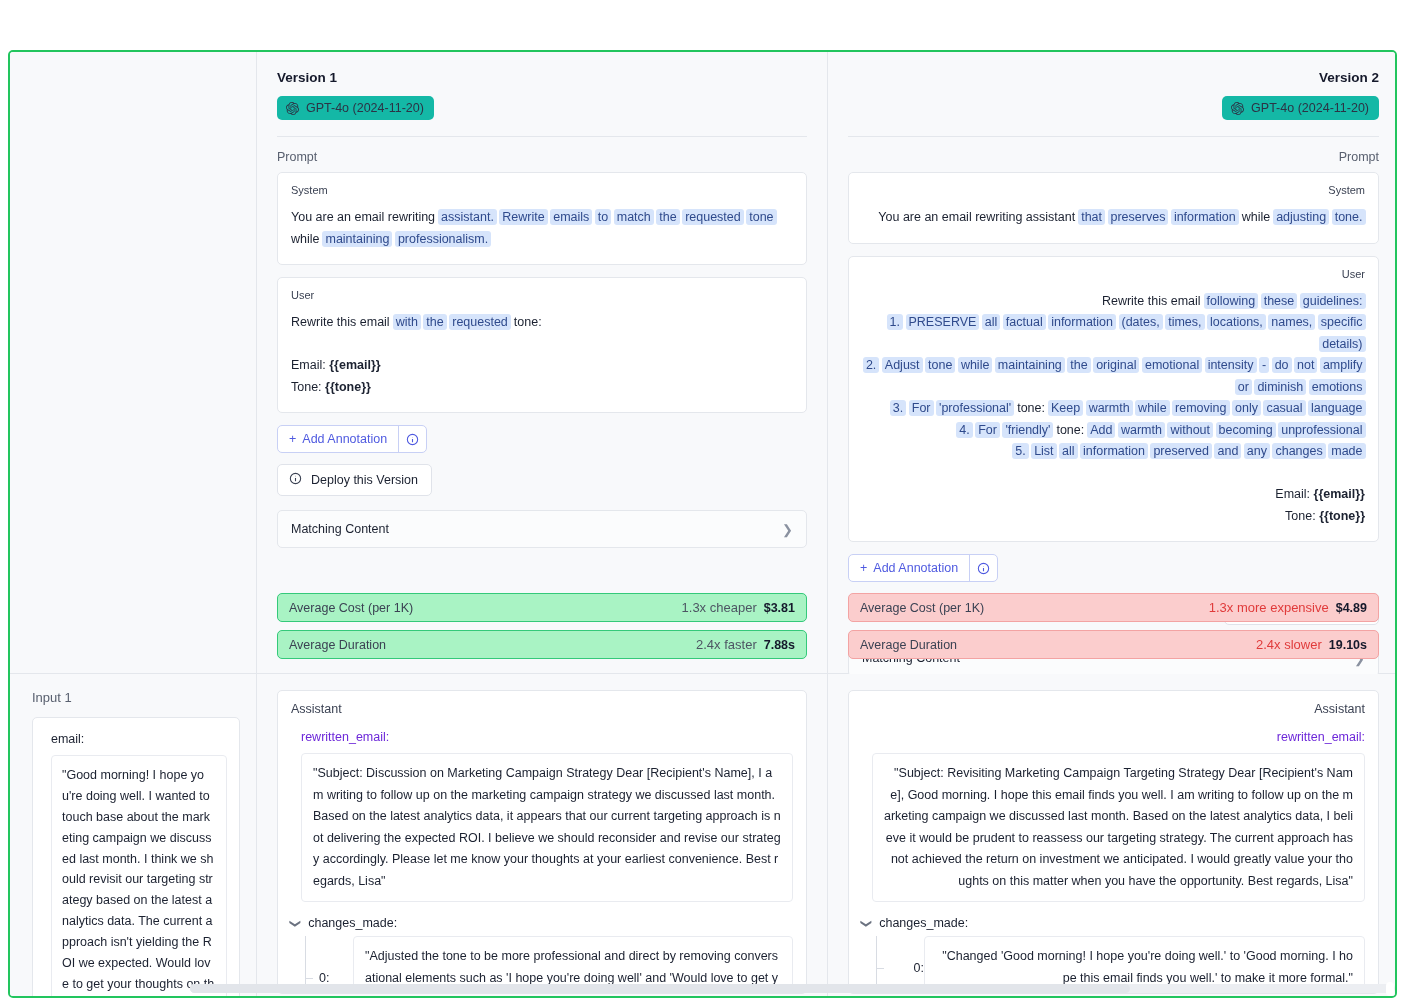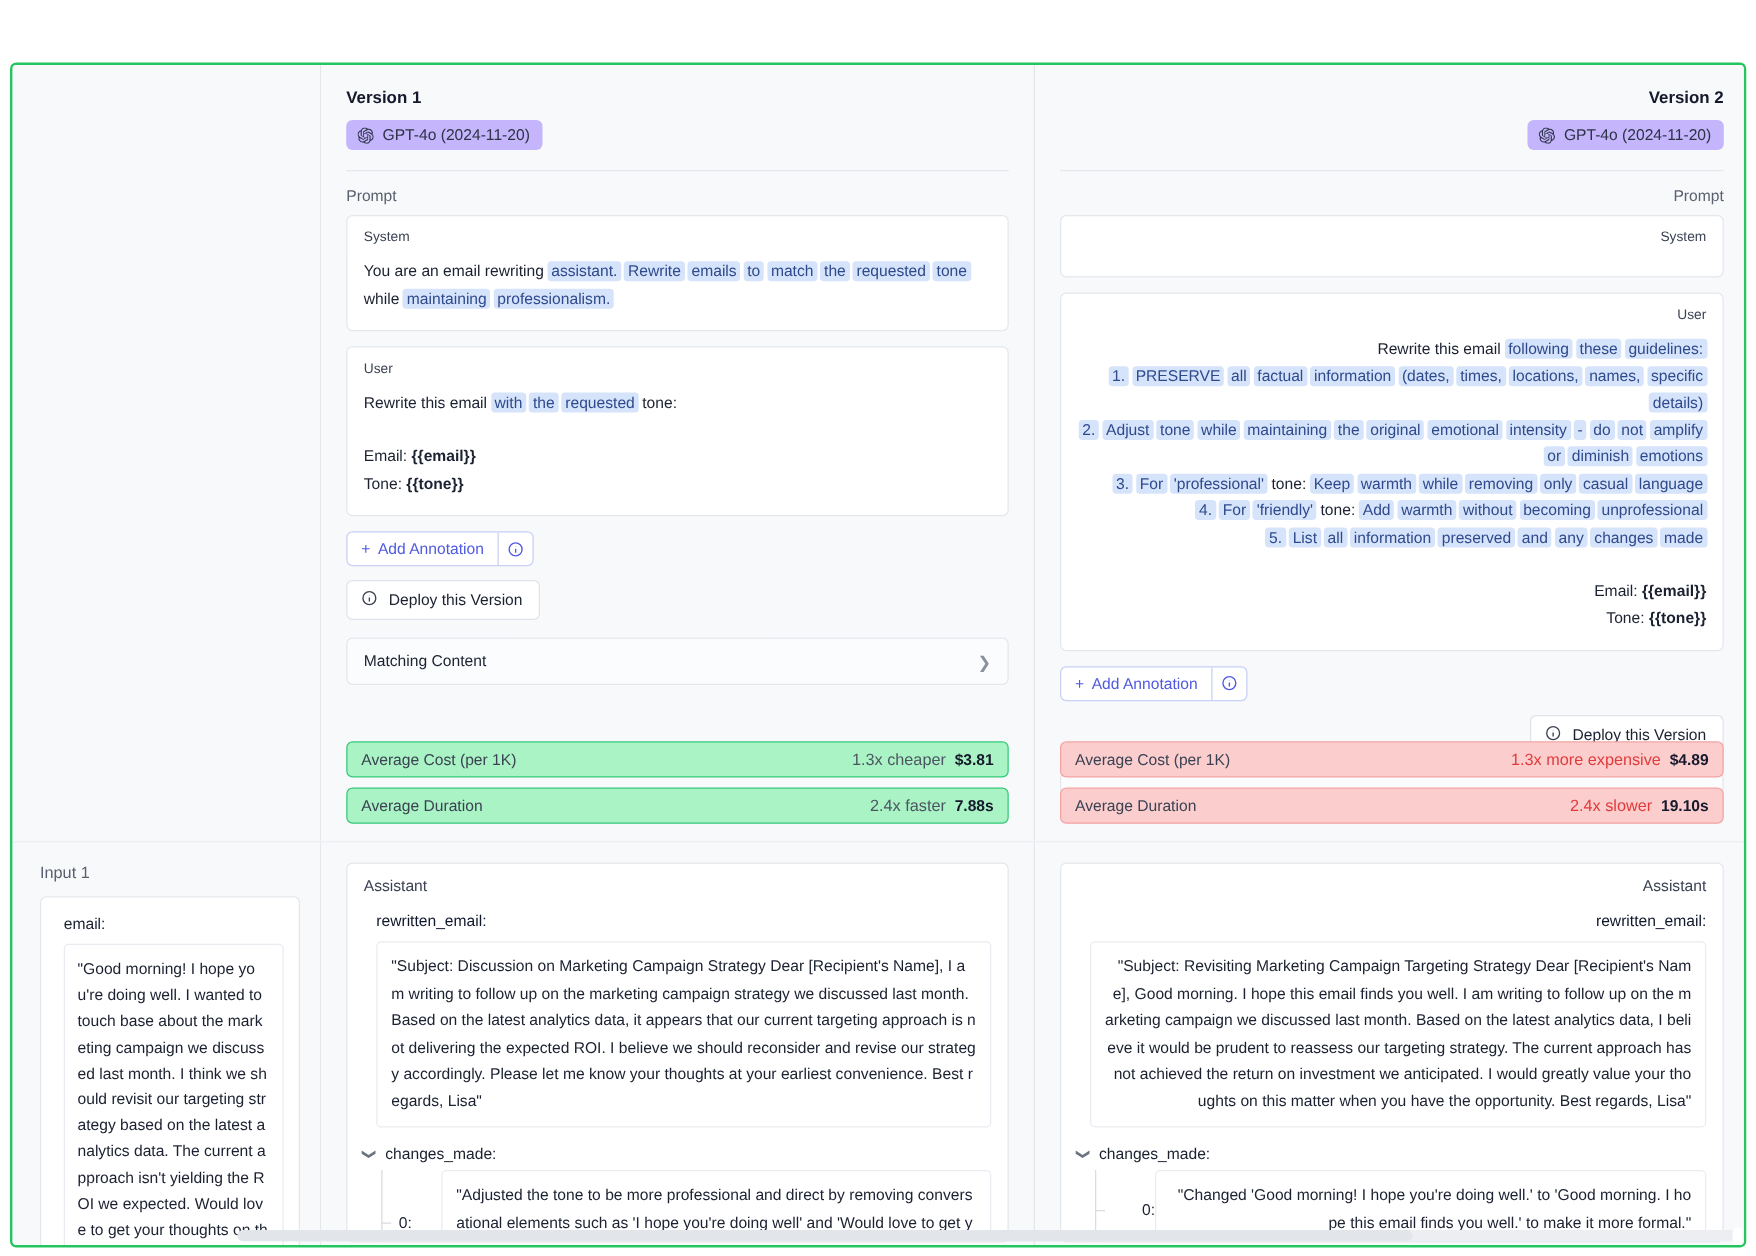--- a/index.html
+++ b/index.html
@@ -64,21 +64,21 @@
     font-size: 13.5px;
     font-weight: 700;
     color: #15192b;
     padding-top: 18px;
   }
   .model-chip {
     display: inline-flex;
     align-items: center;
     gap: 7px;
     margin-top: 11px;
-    background: #c4b5fd;
+    background: #14b8a6;
     border-radius: 5px;
     padding: 5px 10px 5px 9px;
     font-size: 12.5px;
     color: #2c3345;
     font-weight: 400;
   }
   .model-chip svg { display: block; }
 
   .hr {
     height: 1px;
@@ -235,21 +235,21 @@
     height: 304px;
     overflow: hidden;
   }
   .assist-role {
     font-size: 12.5px;
     color: #3b4253;
     margin-bottom: 14px;
   }
   .out-key {
     font-size: 12.5px;
-    color: #0f172a;
+    color: #6d28d9;
     margin: 0 0 9px 10px;
   }
   .out-box {
     margin-left: 10px;
     border: 1px solid #e9ebf0;
     border-radius: 4px;
     padding: 9px 11px;
     font-size: 12.5px;
     line-height: 1.72;
     color: #1b2130;
@@ -434,20 +434,21 @@
         </span>
         <span>GPT-4o (2024-11-20)</span>
       </div>
 
       <div class="hr"></div>
 
       <div class="section-label">Prompt</div>
 
       <div class="msg-card">
         <div class="msg-role">System</div>
+        <div class="msg-body"><span>You are an email rewriting assistant </span><span class="hl">that</span><span> </span><span class="hl">preserves</span><span> </span><span class="hl">information</span><span> while </span><span class="hl">adjusting</span><span> </span><span class="hl">tone.</span></div>
       </div>
 
       <div class="msg-card">
         <div class="msg-role">User</div>
         <div class="msg-body"><span>Rewrite this email </span><span class="hl">following</span><span> </span><span class="hl">these</span><span> </span><span class="hl">guidelines:</span><span>
 </span><span class="hl">1.</span><span> </span><span class="hl">PRESERVE</span><span> </span><span class="hl">all</span><span> </span><span class="hl">factual</span><span> </span><span class="hl">information</span><span> </span><span class="hl">(dates,</span><span> </span><span class="hl">times,</span><span> </span><span class="hl">locations,</span><span> </span><span class="hl">names,</span><span> </span><span class="hl">specific</span><span> </span><span class="hl">details)</span><span>
 </span><span class="hl">2.</span><span> </span><span class="hl">Adjust</span><span> </span><span class="hl">tone</span><span> </span><span class="hl">while</span><span> </span><span class="hl">maintaining</span><span> </span><span class="hl">the</span><span> </span><span class="hl">original</span><span> </span><span class="hl">emotional</span><span> </span><span class="hl">intensity</span><span> </span><span class="hl">-</span><span> </span><span class="hl">do</span><span> </span><span class="hl">not</span><span> </span><span class="hl">amplify</span><span> </span><span class="hl">or</span><span> </span><span class="hl">diminish</span><span> </span><span class="hl">emotions</span><span>
 </span><span class="hl">3.</span><span> </span><span class="hl">For</span><span> </span><span class="hl">'professional'</span><span> tone: </span><span class="hl">Keep</span><span> </span><span class="hl">warmth</span><span> </span><span class="hl">while</span><span> </span><span class="hl">removing</span><span> </span><span class="hl">only</span><span> </span><span class="hl">casual</span><span> </span><span class="hl">language</span><span>
 </span><span class="hl">4.</span><span> </span><span class="hl">For</span><span> </span><span class="hl">'friendly'</span><span> tone: </span><span class="hl">Add</span><span> </span><span class="hl">warmth</span><span> </span><span class="hl">without</span><span> </span><span class="hl">becoming</span><span> </span><span class="hl">unprofessional</span><span>
 </span><span class="hl">5.</span><span> </span><span class="hl">List</span><span> </span><span class="hl">all</span><span> </span><span class="hl">information</span><span> </span><span class="hl">preserved</span><span> </span><span class="hl">and</span><span> </span><span class="hl">any</span><span> </span><span class="hl">changes</span><span> </span><span class="hl">made</span><span>

